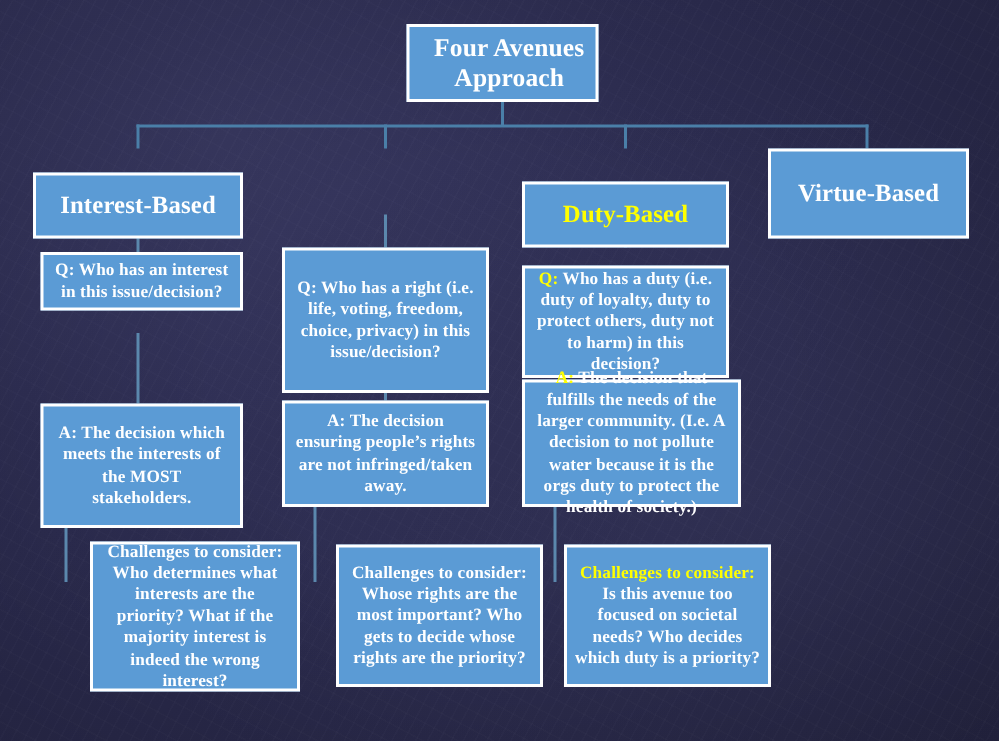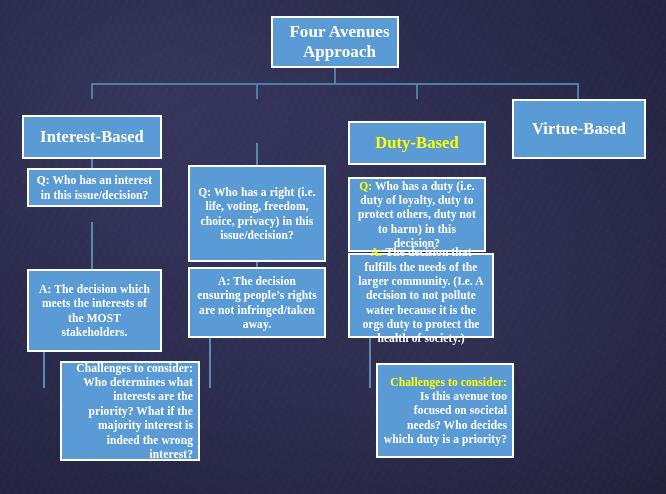--- a/index.html
+++ b/index.html
@@ -64,21 +64,20 @@
   .col-node {
     font-size: 16.5px;
   }
   .qa-node {
     font-size: 11.5px;
     line-height: 1.25;
   }
   .ch-node {
     font-size: 11.5px;
     line-height: 1.25;
-    text-align: right;
   }
   .hl { color: #ffff00; }
 </style>
 </head>
 <body>
 
 <div id="stage">
 
   <div class="conn" style="left:334px; top:67px; width:2px; height:17px;"></div>
 
@@ -150,20 +149,25 @@
       <span class="hl">A:</span><span> The decision that fulfills the needs of the larger community. (I.e. A decision to not pollute water because it is the orgs duty to protect the health of society.)</span>
     </span>
   </div>
 
   <div class="node ch-node" style="left:60px; top:361px; width:140px; height:100px;">
     <span class="txt">
       <span>Challenges to consider:</span><span> Who determines what interests are the priority? What if the majority interest is indeed the wrong interest?</span>
     </span>
   </div>
 
+  <div class="node ch-node" style="left:224px; top:363px; width:138px; height:95px;">
+    <span class="txt">
+      <span>Challenges to consider:</span><span> Whose rights are the most important? Who gets to decide whose rights are the priority?</span>
+    </span>
+  </div>
 
   <div class="node ch-node" style="left:376px; top:363px; width:138px; height:95px;">
     <span class="txt">
       <span class="hl">Challenges to consider:</span><span> Is this avenue too focused on societal needs? Who decides which duty is a priority?</span>
     </span>
   </div>
 
 </div>
 
 </body></html>

